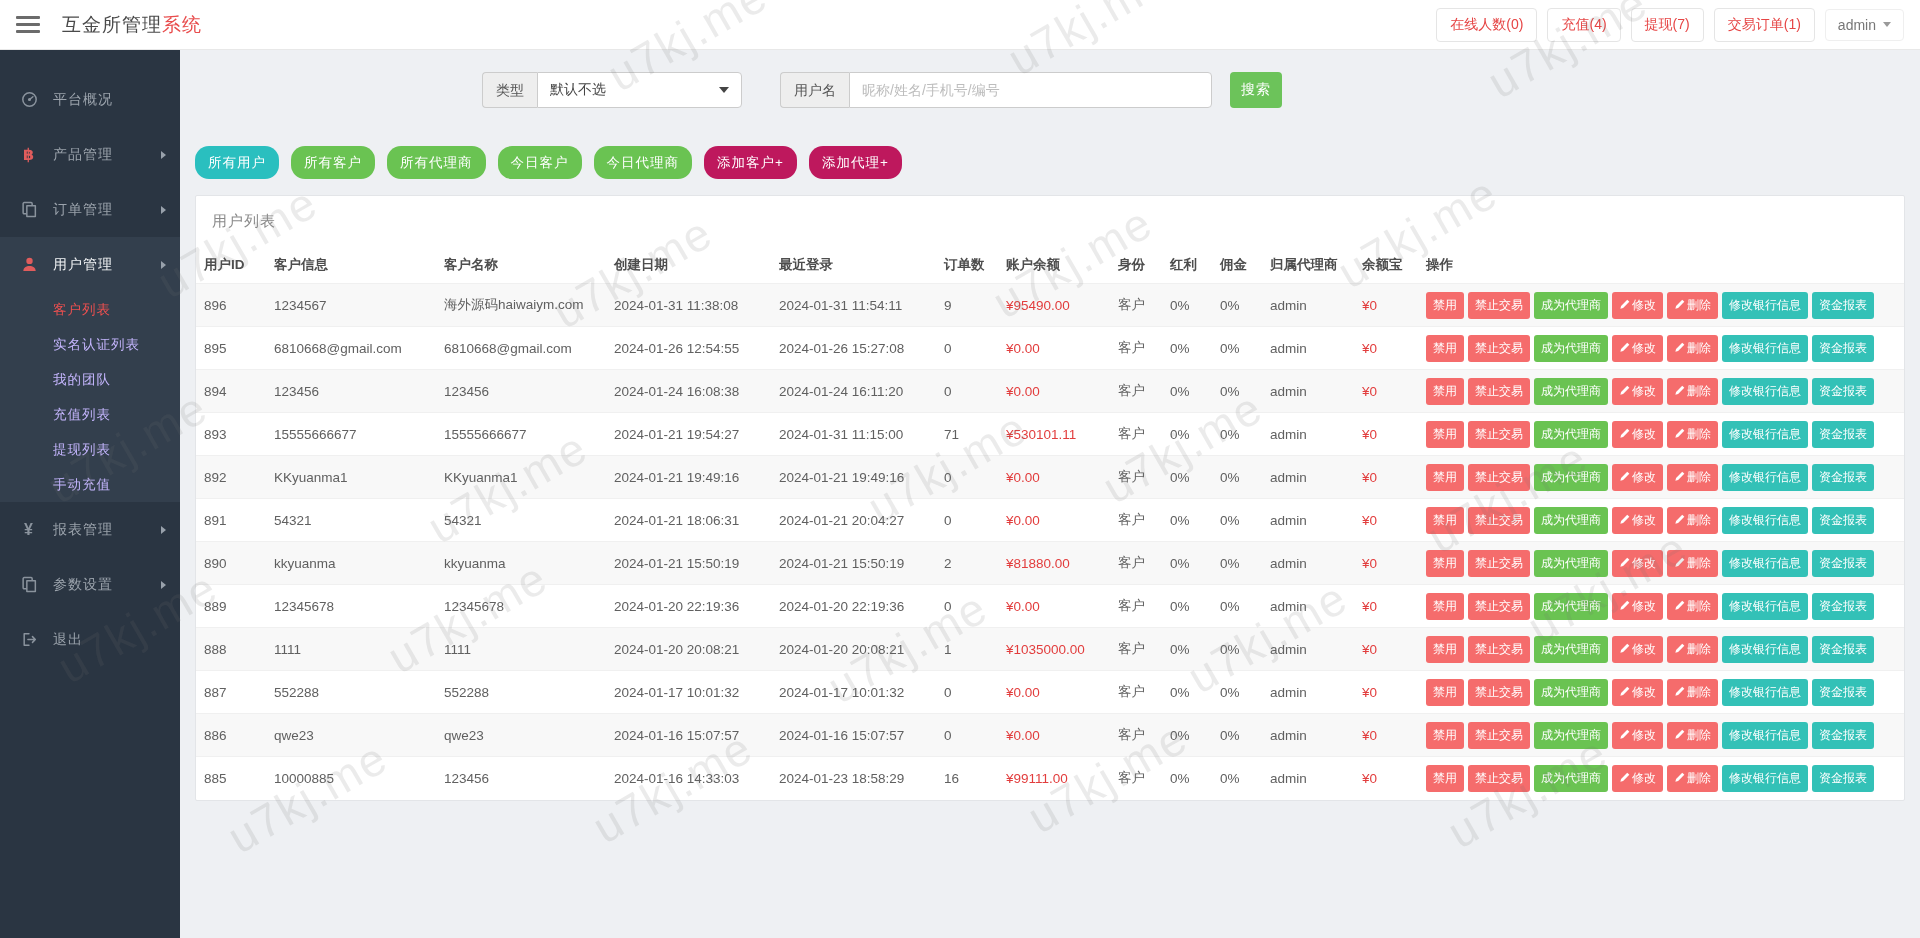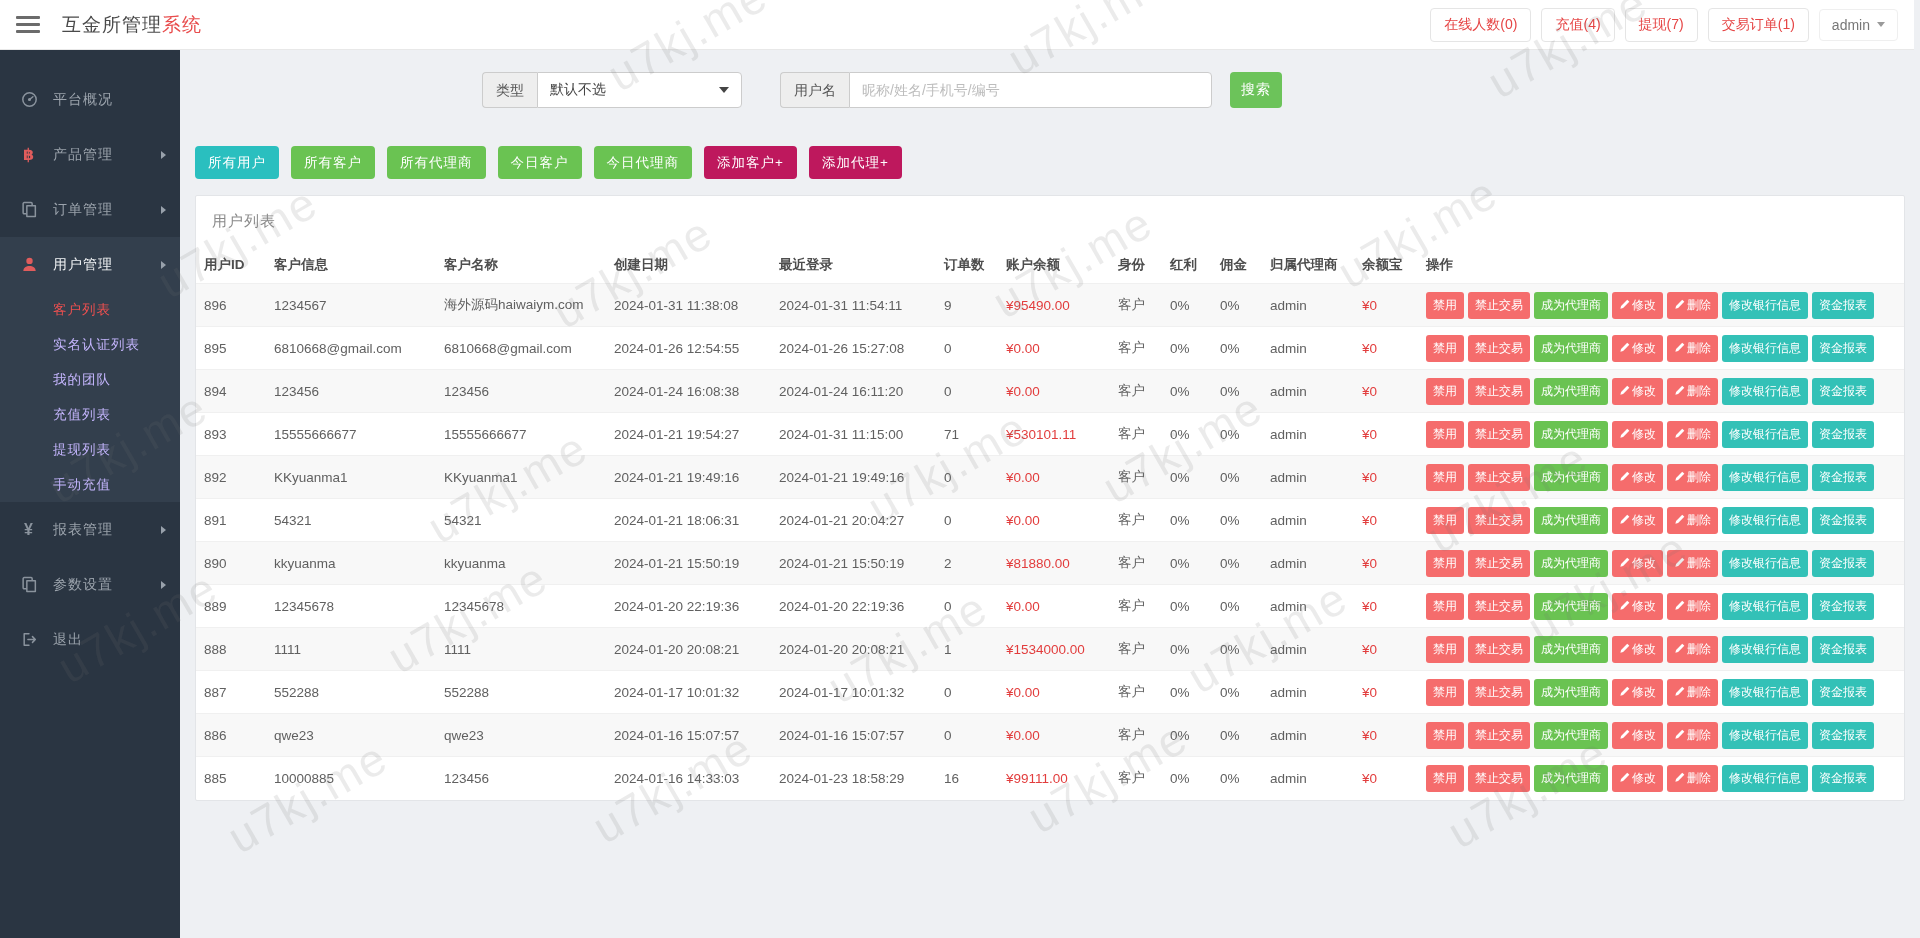--- a/index.html
+++ b/index.html
@@ -1,20 +1,20 @@
 <!DOCTYPE html>
 <html><head>
 <meta charset="utf-8">
 <style>
   * { margin:0; padding:0; box-sizing:border-box; }
   html,body { width:1920px; height:938px; overflow:hidden; }
   body { font-family:"Liberation Sans","DejaVu Sans",sans-serif; background:#eef0f3; position:relative; color:#606060; }
 
   
-  .navbar { position:absolute; top:0; left:0; right:6px; height:50px; background:#fff;
+  .navbar { position:absolute; top:0; left:0; right:0; height:50px; background:#fff;
             border-bottom:1px solid #e8e8e8; display:flex; align-items:center; z-index:20; }
   .hamburger { margin-left:16px; width:24px; cursor:pointer; }
   .hamburger i { display:block; height:3px; background:#6b6b6b; margin:4px 0; border-radius:1px; }
   .brand { margin-left:22px; font-size:19px; color:#4a4a4a; letter-spacing:1px; }
   .brand .accent { color:#e84c4c; }
   .nav-right { margin-left:auto; margin-right:16px; display:flex; align-items:center; gap:10px; }
   .nav-badge { border:1px solid #e5e5e5; border-radius:4px; padding:7px 13px; color:#e64545;
                font-size:14px; background:#fff; cursor:pointer; white-space:nowrap; }
   .user-menu { border:1px solid #efefef; border-radius:4px; padding:7px 12px; color:#777;
                font-size:14px; display:flex; align-items:center; gap:7px; cursor:pointer; }
@@ -51,21 +51,21 @@
   .select-box .sel-caret { margin-left:auto; width:0; height:0; border-left:5px solid transparent;
                 border-right:5px solid transparent; border-top:6px solid #444; }
   .ug2 { margin-left:38px; }
   .text-input { width:363px; border:1px solid #ccc; border-radius:0 4px 4px 0; padding:0 12px;
                 font-size:14px; color:#555; outline:none; font-family:inherit; }
   .text-input::placeholder { color:#bdbdbd; }
   .search-btn { margin-left:18px; width:52px; height:36px; background:#6cc35a; color:#fff; border:none;
                 border-radius:4px; font-size:14px; cursor:pointer; font-family:inherit; letter-spacing:1px; }
 
   .toolbar { margin:38px 0 0 15px; display:flex; gap:12px; }
-  .tb-btn { height:33px; line-height:33px; padding:0 13px; border-radius:4px; color:#fff; font-size:13.5px;
+  .tb-btn { height:33px; line-height:33px; padding:0 13px; border-radius:14px; color:#fff; font-size:13.5px;
             border:none; cursor:pointer; font-family:inherit; letter-spacing:1px; }
   .tb-teal  { background:#2abfbf; }
   .tb-green { background:#6ac352; }
   .tb-red   { background:#be185d; }
 
   .panel { margin:16px 15px 15px 15px; background:#fff; border:1px solid #e3e5e8; border-radius:2px; }
   .panel-header { padding:16px; font-size:15px; color:#8a8a8a; letter-spacing:1px; }
   table { width:100%; border-collapse:collapse; table-layout:fixed; }
   th { text-align:left; padding:9px 8px; font-size:13.5px; color:#4d4d4d; font-weight:bold;
        white-space:nowrap; overflow:hidden; }
@@ -396,21 +396,21 @@
                     <path d="M2 14l1-4 9-9 3 3-9 9-4 1z"></path>
                   </svg></span><span>删除</span></span><span class="act-btn act-teal"><span>修改银行信息</span></span><span class="act-btn act-teal"><span>资金报表</span></span></td>
           </tr>
           <tr class="striped">
             <td>888</td>
             <td>1111</td>
             <td>1111</td>
             <td>2024-01-20 20:08:21</td>
             <td>2024-01-20 20:08:21</td>
             <td>1</td>
-            <td class="cell-red">¥1534000.00</td>
+            <td class="cell-red">¥1035000.00</td>
             <td>客户</td>
             <td>0%</td>
             <td>0%</td>
             <td>admin</td>
             <td class="cell-red">¥0</td>
             <td><span class="act-btn act-red"><span>禁用</span></span><span class="act-btn act-red"><span>禁止交易</span></span><span class="act-btn act-green"><span>成为代理商</span></span><span class="act-btn act-red"><span><svg width="11" height="11" viewBox="0 0 16 16" fill="#fff">
                     <path d="M2 14l1-4 9-9 3 3-9 9-4 1z"></path>
                   </svg></span><span>修改</span></span><span class="act-btn act-red"><span><svg width="11" height="11" viewBox="0 0 16 16" fill="#fff">
                     <path d="M2 14l1-4 9-9 3 3-9 9-4 1z"></path>
                   </svg></span><span>删除</span></span><span class="act-btn act-teal"><span>修改银行信息</span></span><span class="act-btn act-teal"><span>资金报表</span></span></td>

